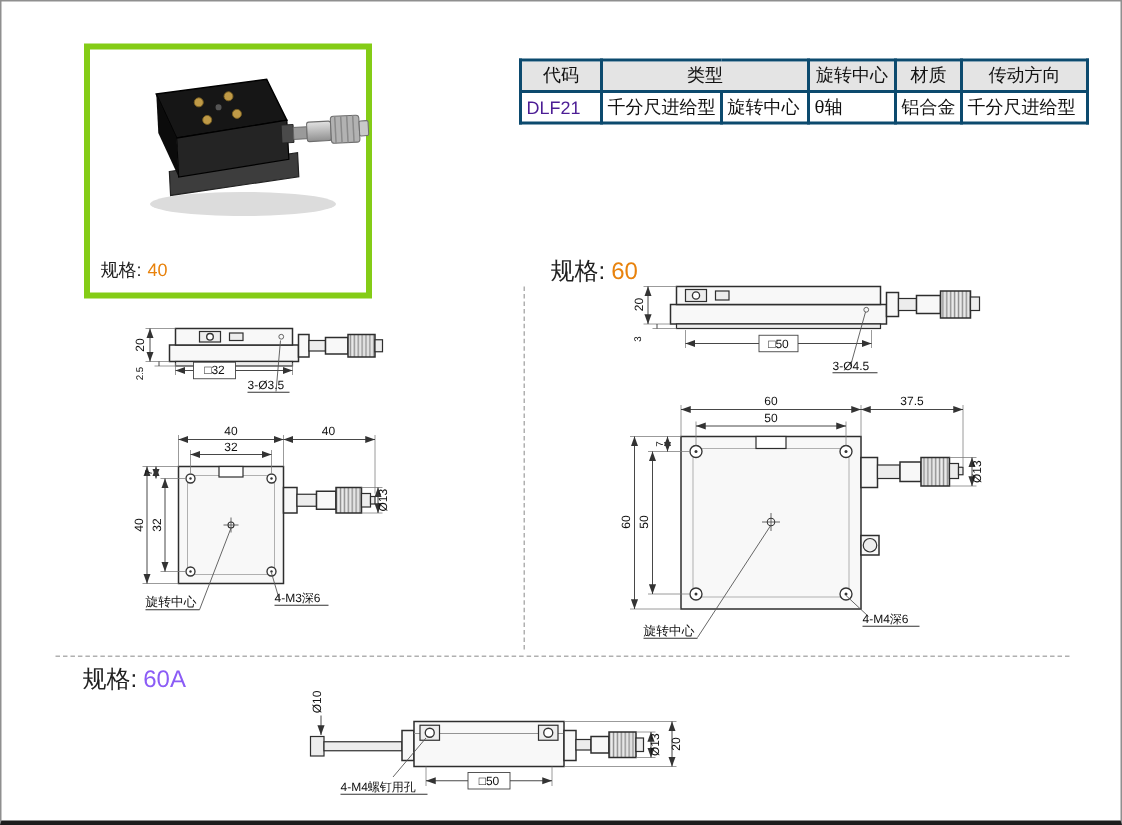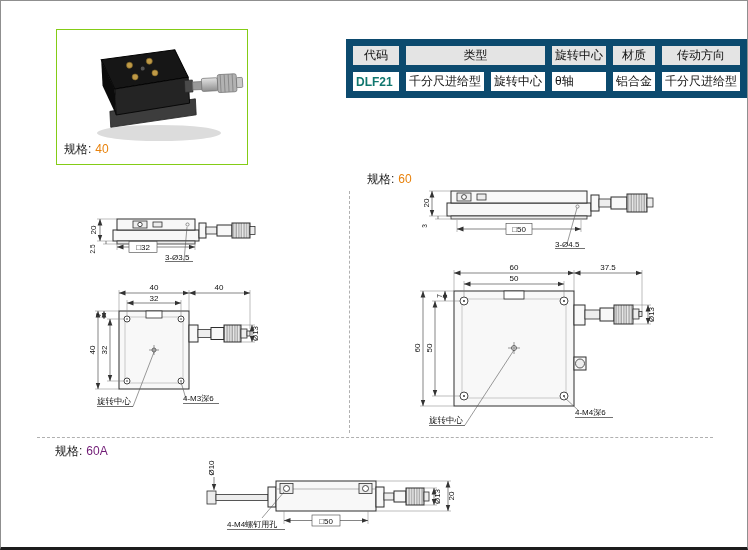--- a/index.html
+++ b/index.html
@@ -1,33 +1,33 @@
 <!DOCTYPE html>
 <html><head>
 <meta charset="utf-8">
 <style>
   *{margin:0;padding:0;box-sizing:border-box}
   html,body{background:#fff}
   body{font-family:"Liberation Sans","DejaVu Sans",sans-serif;color:#1a1a1a}
   .page{position:relative;width:748px;height:550px;background:#fff;border:1px solid #8f8f8f;border-bottom:3px solid #1d1d1d;overflow:hidden}
 
   
-  .photo-box{position:absolute;left:55px;top:28px;width:192px;height:136px;border:1px solid #84cc16;background:#fff}
+  .photo-box{position:absolute;left:55px;top:28px;width:192px;height:170px;border:4px solid #84cc16;background:#fff}
   .photo-caption{position:absolute;left:7px;bottom:6px;font-size:12px;color:#222;white-space:nowrap}
 
   
-  .sec-label{position:absolute;font-size:12px;color:#222;white-space:nowrap}
+  .sec-label{position:absolute;font-size:16px;color:#222;white-space:nowrap}
   .sec-label .val,.photo-caption .val{color:#e8820c;margin-left:4px}
-  .sec-label .val.dark{color:#701a75}
+  .sec-label .val.dark{color:#8b5cf6}
 
   
   .spec-table{position:absolute;left:345px;top:38px;border-collapse:collapse;table-layout:fixed;font-size:12px;color:#111}
-  .spec-table th,.spec-table td{border:7px solid #0c4a6e;vertical-align:middle;font-weight:normal;height:18px;padding:1px 3px;white-space:nowrap;overflow:hidden}
+  .spec-table th,.spec-table td{border:2px solid #0c4a6e;vertical-align:middle;font-weight:normal;height:18px;padding:1px 3px;white-space:nowrap;overflow:hidden}
   .spec-table thead th{background:#e4e4e4}
-  .spec-table td.code{color:#0f766e;font-weight:bold}
+  .spec-table td.code{color:#4c1d95;font-weight:normal}
 
   
   .drw{position:absolute}
   svg text{font-family:"Liberation Sans","DejaVu Sans",sans-serif;fill:#111}
   .part{fill:#f8f8f8;stroke:#2e2e2e;stroke-width:1}
   .part2{fill:#ededed;stroke:#2e2e2e;stroke-width:0.8}
   .hole{fill:#fff;stroke:#333;stroke-width:0.9}
   .inner{fill:none;stroke:#a8a8a8;stroke-width:0.6}
   .dim{stroke:#333;stroke-width:0.6;fill:none}
   .ext{stroke:#7a7a7a;stroke-width:0.5}

